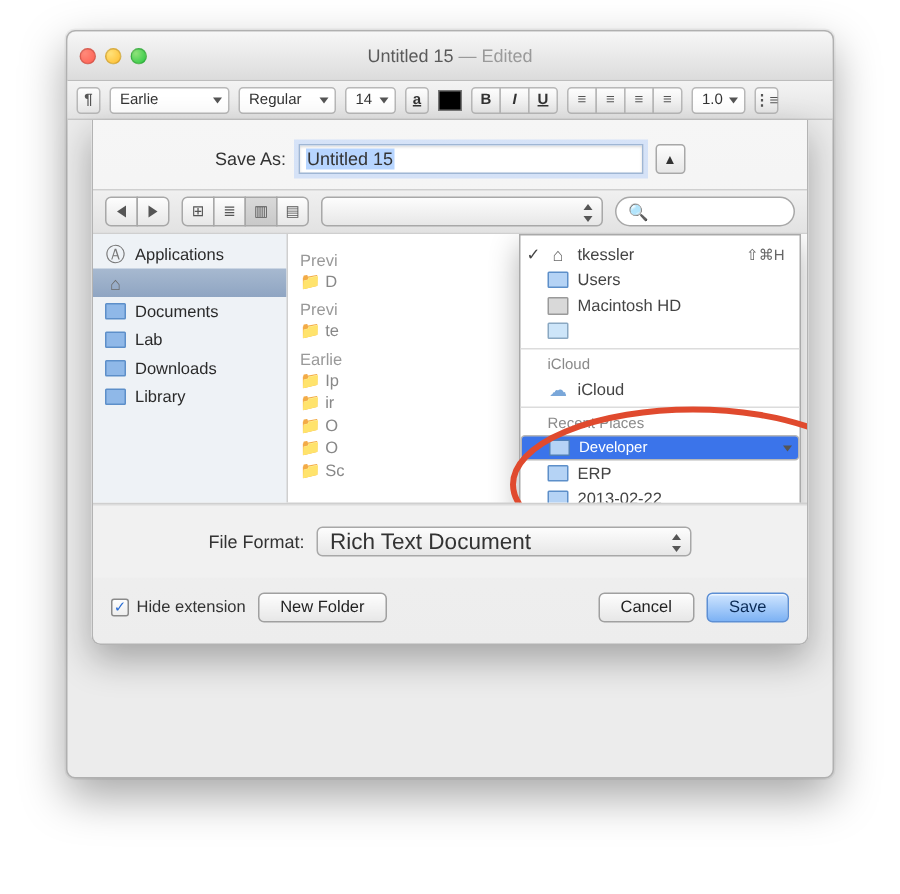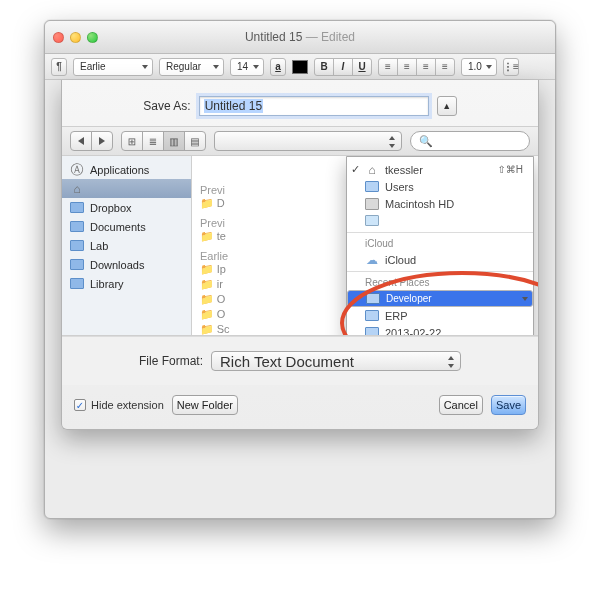--- a/index.html
+++ b/index.html
@@ -105,21 +105,21 @@
   .sidehdr{font-size:9px;color:#7d8aa0;font-weight:700;padding:2px 8px;letter-spacing:0.3px;}
   .sideitem{display:flex;align-items:center;gap:6px;padding:2px 8px;height:19px;font-size:11px;color:#2a2a2a;}
   .sideitem.selected{background:linear-gradient(#a7b9d0,#8fa5c2);color:#fff;}
   .ico{width:14px;height:14px;display:flex;align-items:center;justify-content:center;}
   .folder-ico::before{content:"";display:block;width:13px;height:9px;background:#8fb8e8;border:1px solid #5d8fc9;border-radius:1px;position:relative;}
   .folder-ico.open::before{background:#b5d3f5;}
   .app-ico{color:#777;font-size:13px;line-height:1;}
   .home-ico{font-size:12px;color:#6a6a6a;}
 
   .content-col{flex:1;color:#444;position:relative;overflow:hidden;}
-  .content-ghost{position:absolute;left:8px;top:6px;font-size:11px;color:#888;margin-top:16px;}
+  .content-ghost{position:absolute;left:8px;top:6px;font-size:11px;color:#888;}
   .content-ghost .hdr{color:#999;font-weight:400;margin-top:6px;}
   .content-ghost .row{padding:1px 0;}
 
   .dropdown{
     position:absolute; left:154px; top:0px; width:188px;
     background:#fff;border:1px solid #a9a9a9;border-radius:0 0 4px 4px;
     box-shadow:0 8px 20px rgba(0,0,0,0.3);
     padding:4px 0; font-size:11px; z-index:50;
   }
   .drow{display:flex;align-items:center;gap:6px;height:17px;padding:0 10px 0 18px;position:relative;white-space:nowrap;}
@@ -139,21 +139,21 @@
   .format-row{display:flex;align-items:center;justify-content:center;gap:8px;padding:14px 10px;border-top:1px solid #dcdcdc;background:#f1f1f1;}
   .format-row .lbl{font-size:12px;}
   .popup{width:250px;height:20px;border:1px solid #a8a8a8;border-radius:4px;background:linear-gradient(#fdfdfd,#e7e7e7);display:flex;align-items:center;padding:0 18px 0 8px;position:relative;font-size:15px;}
   .popup .dd{position:absolute;right:5px;top:4px;width:9px;height:12px;}
   .popup .dd::before{content:"";position:absolute;left:2px;top:0;border-left:3px solid transparent;border-right:3px solid transparent;border-bottom:4px solid #555;}
   .popup .dd::after{content:"";position:absolute;left:2px;bottom:0;border-left:3px solid transparent;border-right:3px solid transparent;border-top:4px solid #555;}
 
   .bottombar{display:flex;align-items:center;padding:10px 12px 14px;gap:8px;}
   .cbwrap{display:flex;align-items:center;gap:5px;font-size:11px;}
   .cb{width:12px;height:12px;border:1px solid #8a8a8a;border-radius:2px;background:linear-gradient(#fdfdfd,#eee);display:flex;align-items:center;justify-content:center;font-size:10px;color:#2a6dd4;}
-  .btn{height:20px;padding:0 4px;border:1px solid #a0a0a0;border-radius:4px;background:linear-gradient(#fdfdfd,#e7e7e7);font-size:11px;color:#222;display:flex;align-items:center;}
+  .btn{height:20px;padding:0 14px;border:1px solid #a0a0a0;border-radius:4px;background:linear-gradient(#fdfdfd,#e7e7e7);font-size:11px;color:#222;display:flex;align-items:center;}
   .btn.default{background:linear-gradient(#cfe5ff,#7db2f4);border-color:#5d8fd4;color:#0a2a55;font-weight:400;box-shadow:inset 0 1px 0 rgba(255,255,255,0.6);}
   .spacer{flex:1;}
 
   .tiny-arrow-left::before{content:"";display:block;border-top:4px solid transparent;border-bottom:4px solid transparent;border-right:6px solid #555;}
   .tiny-arrow-right::before{content:"";display:block;border-top:4px solid transparent;border-bottom:4px solid transparent;border-left:6px solid #555;}
   .viewicon{font-size:10px;color:#555;}
 </style>
 </head>
 <body>
 
@@ -262,24 +262,20 @@
 
       <div class="browser-body">
         <div class="sidebar">
           <div class="sideitem">
               <span class="ico app-ico">Ⓐ</span>
               <span>Applications</span>
             </div>
           <div class="sideitem selected">
               <span class="ico home-ico">⌂</span>
               <span></span>
-            </div>
-          <div class="sideitem">
-              <span class="ico folder-ico"></span>
-              <span>Dropbox</span>
             </div>
           <div class="sideitem">
               <span class="ico folder-ico"></span>
               <span>Documents</span>
             </div>
           <div class="sideitem">
               <span class="ico folder-ico"></span>
               <span>Lab</span>
             </div>
           <div class="sideitem">

